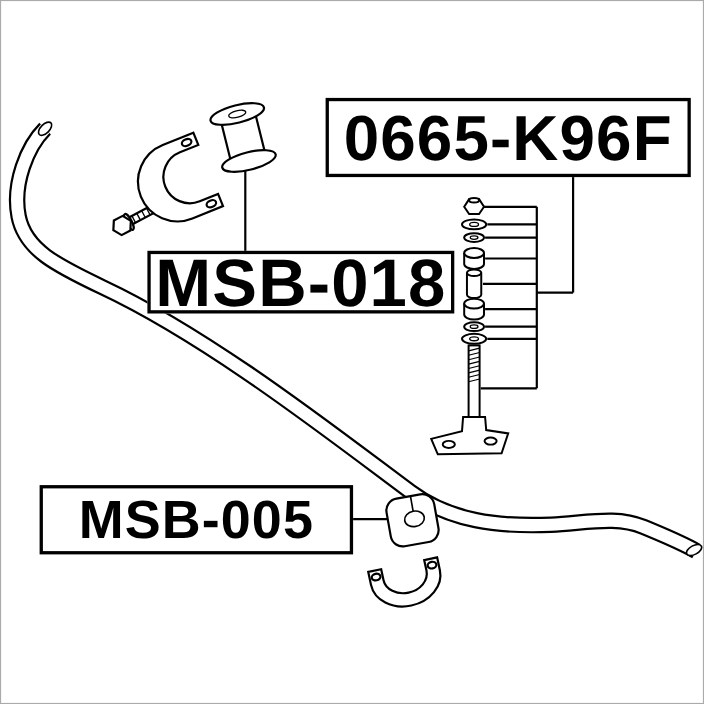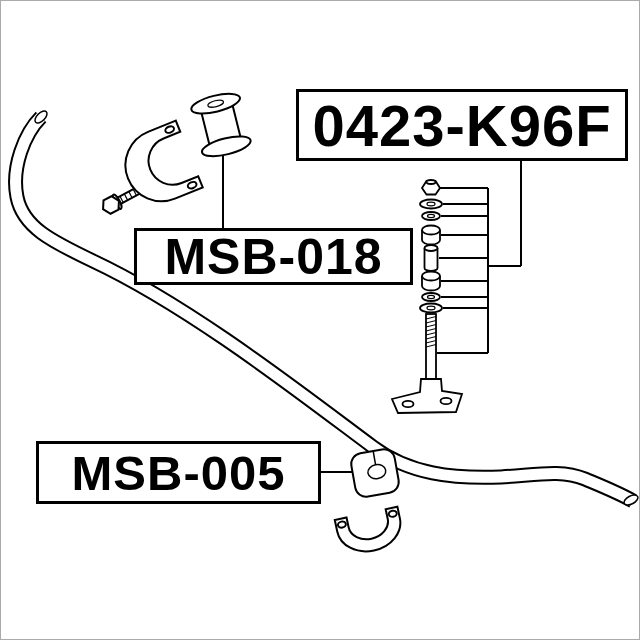--- a/index.html
+++ b/index.html
@@ -29,21 +29,21 @@
     align-items: center;
     justify-content: center;
     background: #ffffff;
     border: 3px solid #000000;
     color: #000000;
     font-weight: bold;
     letter-spacing: 1px;
     white-space: nowrap;
   }
   .label-link    { left: 295px; top: 88px;  width: 332px; height: 72px; font-size: 58px; }
-  .label-018     { left: 133px; top: 227px; width: 279px; height: 57px; font-size: 50px; }
+  .label-018     { left: 133px; top: 227px; width: 279px; height: 57px; font-size: 61px; }
   .label-005     { left: 35px;  top: 440px; width: 285px; height: 63px; font-size: 49px; }
 </style>
 </head>
 <body>
 
 <div class="canvas">
 
   <svg class="diagram" width="640" height="640" viewBox="0 0 640 640">
 
     <g>
@@ -169,19 +169,19 @@
         <line x1="2" y1="-8" x2="2" y2="-22" stroke-width="1.5"></line>
       </g>
       <g transform="translate(368,526) rotate(-12)">
         <path d="M -32 -14 L -32 -2 A 32 26 0 0 0 32 -2 L 32 -14 L 20 -14 L 20 -4 A 20 16 0 0 1 -20 -4 L -20 -14 Z"></path>
         <ellipse cx="-26" cy="-8" rx="4" ry="3"></ellipse>
         <ellipse cx="26" cy="-8" rx="4" ry="3"></ellipse>
       </g>
     </g>
   </svg>
 
-  <div class="part-label label-link">0423-K96F</div>
+  <div class="part-label label-link">0665-K96F</div>
 
   <div class="part-label label-018">MSB-018</div>
 
   <div class="part-label label-005">MSB-005</div>
 
 </div>
 
 </body></html>

